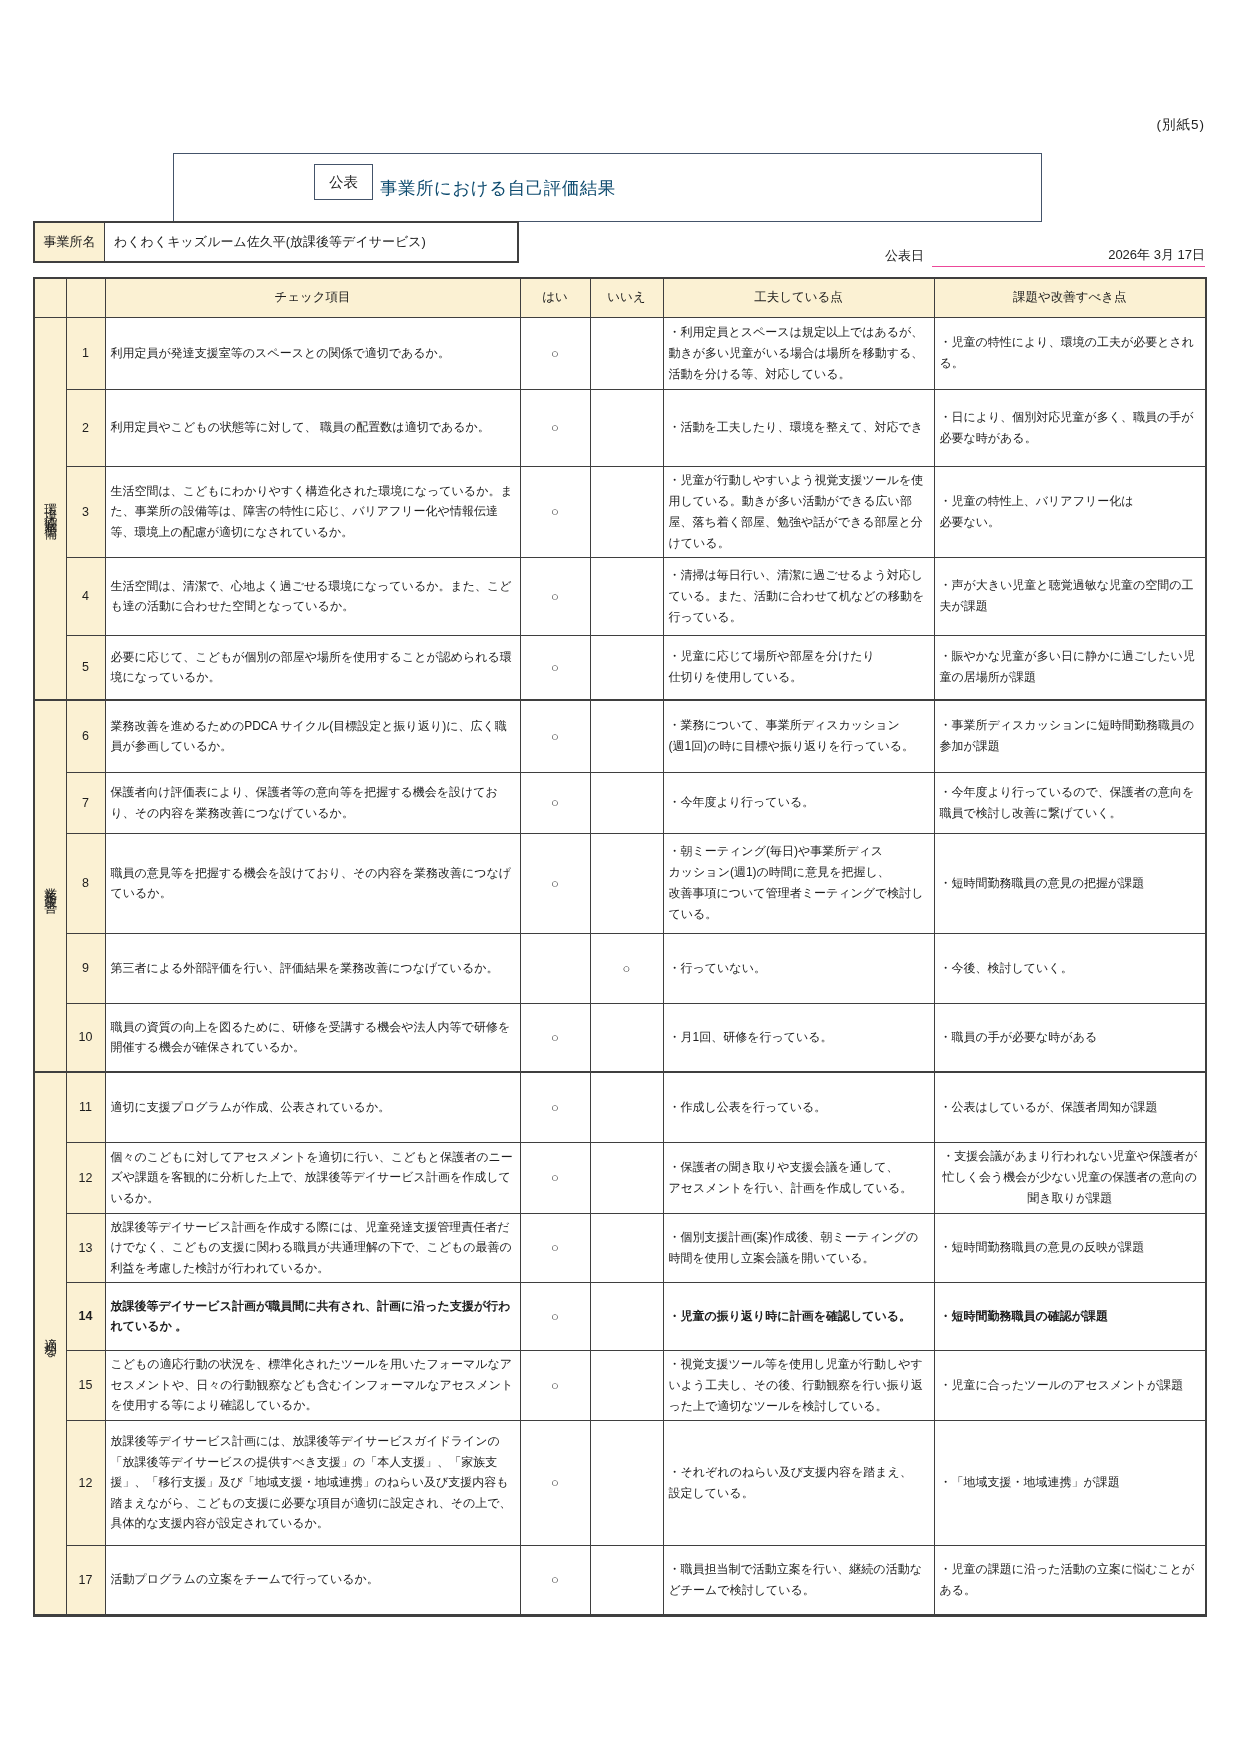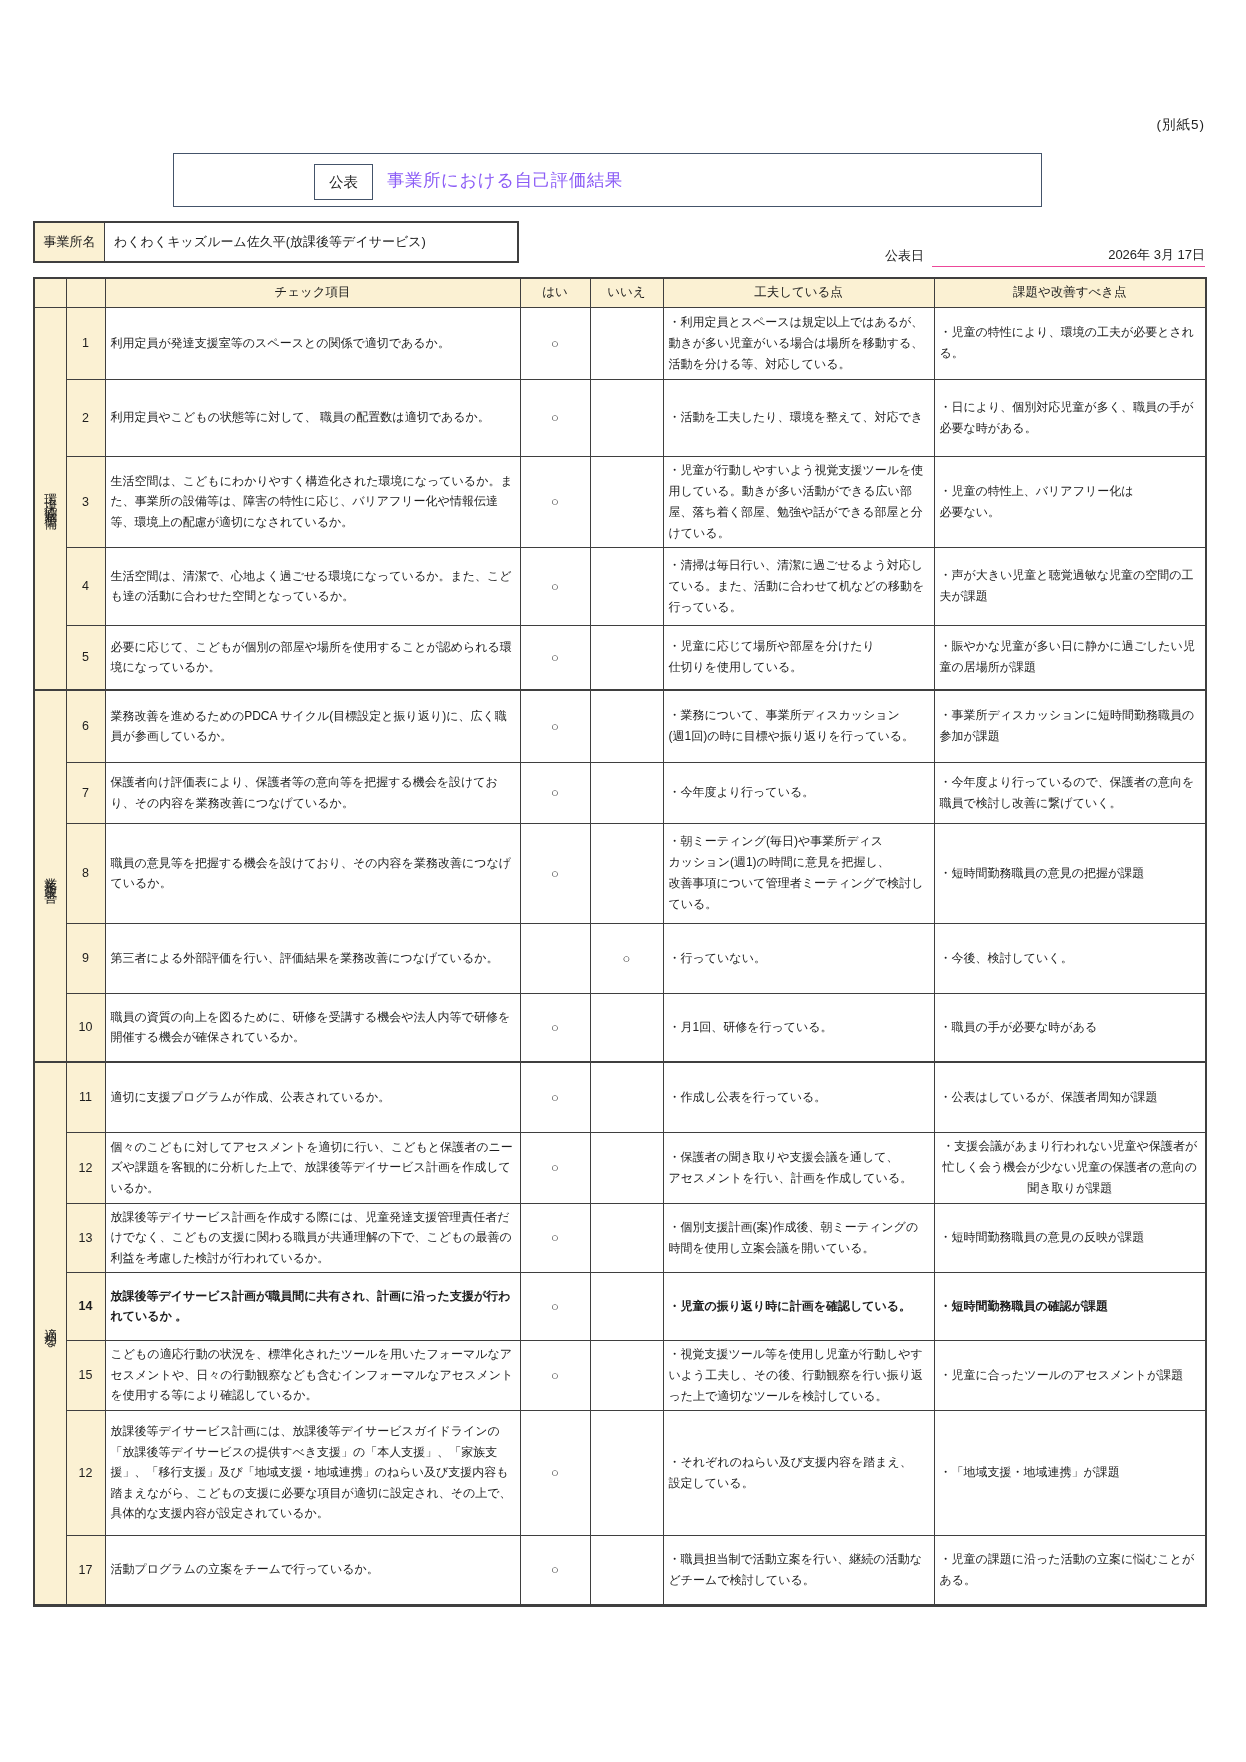--- a/index.html
+++ b/index.html
@@ -13,33 +13,33 @@
   body{
     width:1246px;height:1762px;position:relative;
     font-family:"Liberation Sans","DejaVu Sans",sans-serif;
     color:var(--ink);
   }
   .note-top{
     position:absolute;top:116px;right:41px;
     font-size:13.5px;letter-spacing:1px;
   }
   .title-box{
-    position:absolute;left:173px;top:153px;width:869px;height:54px;
+    position:absolute;left:173px;top:153px;width:869px;height:69px;
     border:1.5px solid var(--title-border);background:#fff;
   }
   .pub-box{
     position:absolute;left:140px;top:10px;width:59px;height:36px;
     border:1.5px solid var(--title-border);
     display:flex;align-items:center;justify-content:center;
     font-size:14.5px;
   }
   .doc-title{
-    position:absolute;left:213px;top:0;height:100%;
+    position:absolute;left:206px;top:0;height:100%;
     display:flex;align-items:center;
-    font-size:17.5px;letter-spacing:0.5px;color:#8b5cf6;
+    font-size:17.5px;letter-spacing:0.5px;color:#0c4a6e;
   }
   .office-box{
     position:absolute;left:33px;top:221px;width:486px;height:42px;
     border:2px solid var(--border);display:flex;background:#fff;
   }
   .office-label{
     width:70px;background:var(--cream);
     border-right:1px solid var(--border);
     display:flex;align-items:center;justify-content:center;
     font-size:13px;
@@ -60,21 +60,21 @@
   table.eval{
     position:absolute;left:33px;top:277px;width:1172px;
     border-collapse:collapse;table-layout:fixed;
     border:2px solid var(--border);
     font-size:12px;
   }
   table.eval th,table.eval td{
     border:1px solid var(--border);
     vertical-align:middle;
   }
-  table.eval thead tr{height:29px;border-radius:6px;}
+  table.eval thead tr{height:39px;border-radius:6px;}
   table.eval th{
     background:var(--cream);font-weight:normal;
     font-size:12.5px;text-align:center;
   }
   td.cat{
     background:var(--cream);text-align:center;
   }
   td.cat .vtext{
     writing-mode:vertical-rl;text-orientation:upright;
     letter-spacing:4px;font-size:13px;display:inline-block;

